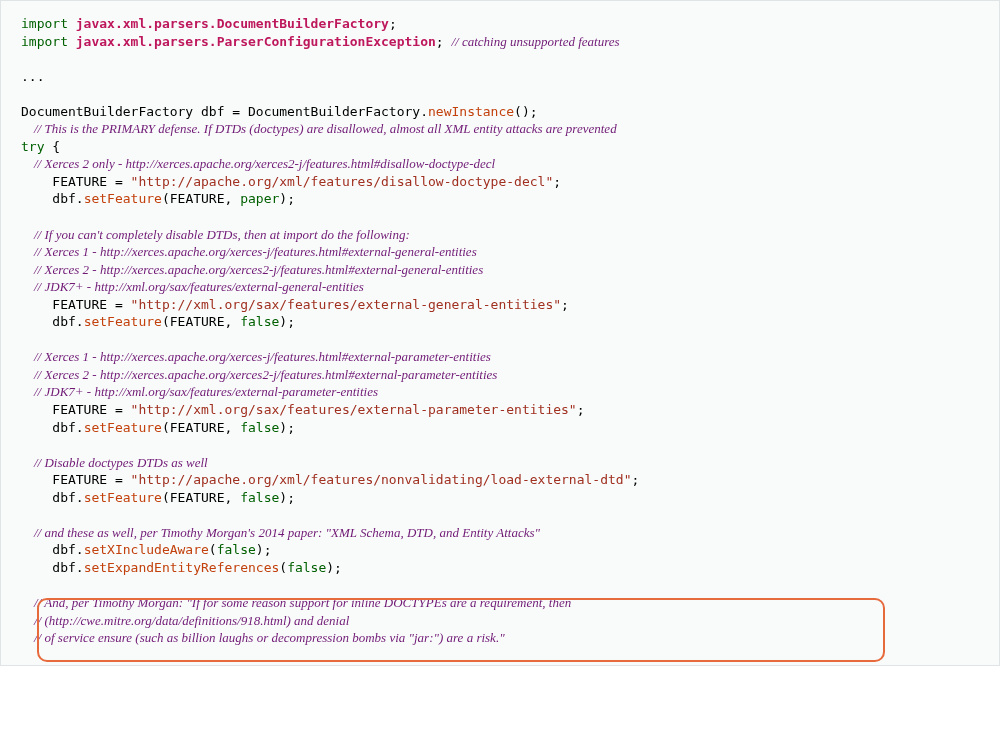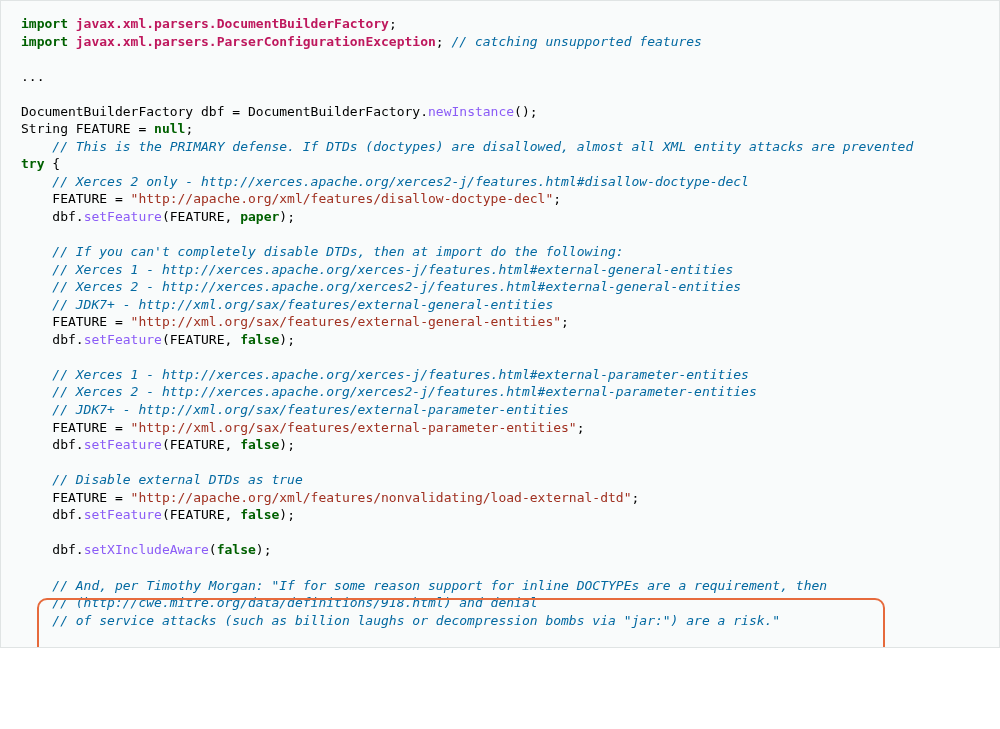--- a/index.html
+++ b/index.html
@@ -17,25 +17,25 @@
     font-size: 13px;
     line-height: 1.35;
     color: #000;
     position: relative;
     overflow: hidden;
   }
   .line {
     white-space: pre;
     padding-left: 20px;
   }
-  .kw { color: #006000; font-weight: bold; }   
+  .kw { color: #006000; font-weight: normal; }   
   .cls { color: #be185d; font-weight: bold; }  
-  .mth { color: #8b5cf6; }                     
+  .mth { color: #c2410c; }                     
   .str { color: #a03020; }                     
-  .cmt { color: #0369a1; font-style: italic; } 
+  .cmt { color: #701a75; font-style: italic; font-family: Liberation Serif, serif; } 
   .plain { color: #000; }
 
   .highlight-box {
     position: absolute;
     left: 36px;
     width: 848px;
     border: 2px solid #e66a3c;
     border-radius: 10px;
     pointer-events: none;
     box-sizing: border-box;
@@ -45,44 +45,45 @@
 <body>
 
 <div class="code-panel">
 
 <div class="line"><span class="kw">import</span> <span class="cls">javax.xml.parsers.DocumentBuilderFactory</span><span class="plain">;</span></div>
 <div class="line"><span class="kw">import</span> <span class="cls">javax.xml.parsers.ParserConfigurationException</span><span class="plain">; </span><span class="cmt">// catching unsupported features</span></div>
 <div class="line"> </div>
 <div class="line"><span class="plain">...</span></div>
 <div class="line"> </div>
 <div class="line"><span class="plain">DocumentBuilderFactory dbf = DocumentBuilderFactory.</span><span class="mth">newInstance</span><span class="plain">();</span></div>
-<div class="line"><span class="plain">String FEATURE = </span><span class="kw">null</span><span class="plain">;</span></div>
 <div class="line"><span class="cmt">    // This is the PRIMARY defense. If DTDs (doctypes) are disallowed, almost all XML entity attacks are prevented</span></div>
 <div class="line"><span class="kw">try</span><span class="plain"> {</span></div>
 <div class="line"><span class="cmt">    // Xerces 2 only - http://xerces.apache.org/xerces2-j/features.html#disallow-doctype-decl</span></div>
 <div class="line"><span class="plain">    FEATURE = </span><span class="str">"http://apache.org/xml/features/disallow-doctype-decl"</span><span class="plain">;</span></div>
 <div class="line"><span class="plain">    dbf.</span><span class="mth">setFeature</span><span class="plain">(FEATURE, </span><span class="kw">paper</span><span class="plain">);</span></div>
 <div class="line"> </div>
 <div class="line"><span class="cmt">    // If you can't completely disable DTDs, then at import do the following:</span></div>
 <div class="line"><span class="cmt">    // Xerces 1 - http://xerces.apache.org/xerces-j/features.html#external-general-entities</span></div>
 <div class="line"><span class="cmt">    // Xerces 2 - http://xerces.apache.org/xerces2-j/features.html#external-general-entities</span></div>
 <div class="line"><span class="cmt">    // JDK7+ - http://xml.org/sax/features/external-general-entities</span></div>
 <div class="line"><span class="plain">    FEATURE = </span><span class="str">"http://xml.org/sax/features/external-general-entities"</span><span class="plain">;</span></div>
 <div class="line"><span class="plain">    dbf.</span><span class="mth">setFeature</span><span class="plain">(FEATURE, </span><span class="kw">false</span><span class="plain">);</span></div>
 <div class="line"> </div>
 <div class="line"><span class="cmt">    // Xerces 1 - http://xerces.apache.org/xerces-j/features.html#external-parameter-entities</span></div>
 <div class="line"><span class="cmt">    // Xerces 2 - http://xerces.apache.org/xerces2-j/features.html#external-parameter-entities</span></div>
 <div class="line"><span class="cmt">    // JDK7+ - http://xml.org/sax/features/external-parameter-entities</span></div>
 <div class="line"><span class="plain">    FEATURE = </span><span class="str">"http://xml.org/sax/features/external-parameter-entities"</span><span class="plain">;</span></div>
 <div class="line"><span class="plain">    dbf.</span><span class="mth">setFeature</span><span class="plain">(FEATURE, </span><span class="kw">false</span><span class="plain">);</span></div>
 <div class="line"> </div>
-<div class="line"><span class="cmt">    // Disable external DTDs as true</span></div>
+<div class="line"><span class="cmt">    // Disable doctypes DTDs as well</span></div>
 <div class="line"><span class="plain">    FEATURE = </span><span class="str">"http://apache.org/xml/features/nonvalidating/load-external-dtd"</span><span class="plain">;</span></div>
 <div class="line"><span class="plain">    dbf.</span><span class="mth">setFeature</span><span class="plain">(FEATURE, </span><span class="kw">false</span><span class="plain">);</span></div>
 <div class="line"> </div>
+<div class="line"><span class="cmt">    // and these as well, per Timothy Morgan's 2014 paper: "XML Schema, DTD, and Entity Attacks"</span></div>
 <div class="line"><span class="plain">    dbf.</span><span class="mth">setXIncludeAware</span><span class="plain">(</span><span class="kw">false</span><span class="plain">);</span></div>
+<div class="line"><span class="plain">    dbf.</span><span class="mth">setExpandEntityReferences</span><span class="plain">(</span><span class="kw">false</span><span class="plain">);</span></div>
 <div class="line"> </div>
 <div class="line"><span class="cmt">    // And, per Timothy Morgan: "If for some reason support for inline DOCTYPEs are a requirement, then</span></div>
 <div class="line"><span class="cmt">    // (http://cwe.mitre.org/data/definitions/918.html) and denial</span></div>
-<div class="line"><span class="cmt">    // of service attacks (such as billion laughs or decompression bombs via "jar:") are a risk."</span></div>
+<div class="line"><span class="cmt">    // of service ensure (such as billion laughs or decompression bombs via "jar:") are a risk."</span></div>
 
 <div class="highlight-box" id="hlbox" style="top: 597px; height: 64px;"></div>
 </div>
 
 </body></html>

